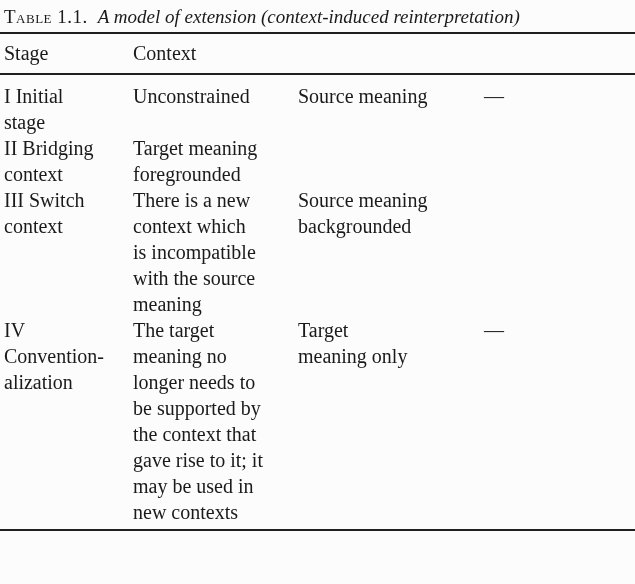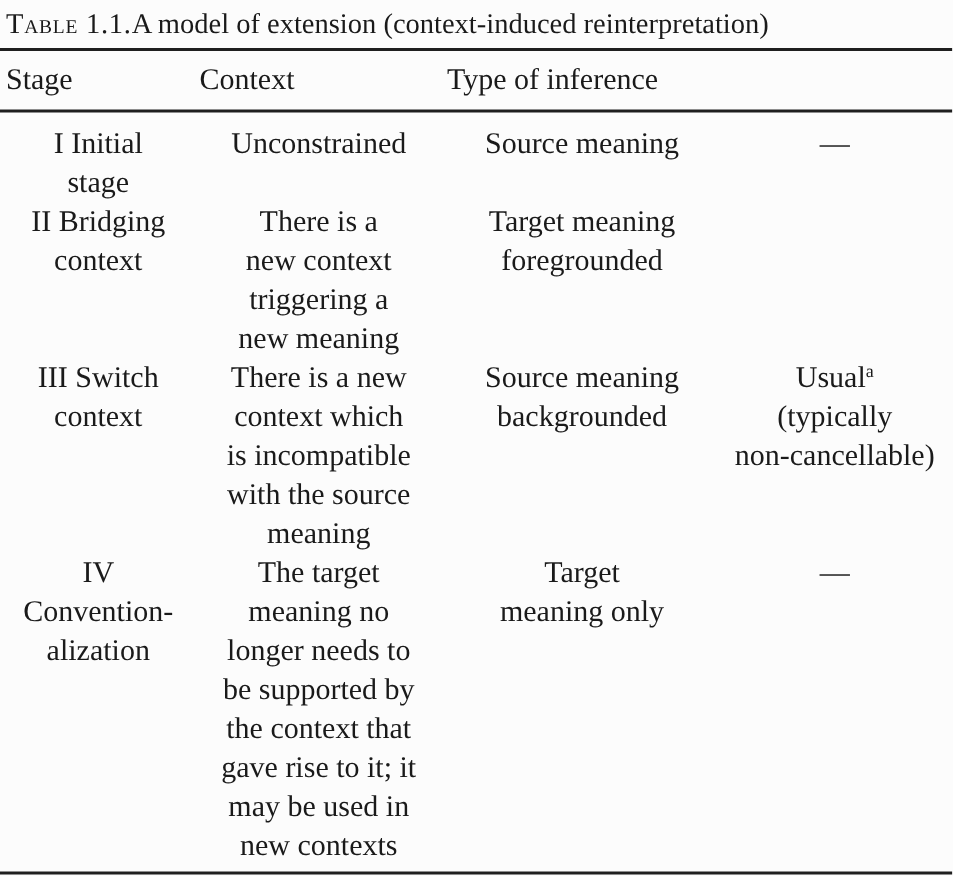--- a/index.html
+++ b/index.html
@@ -19,22 +19,24 @@
   .caption {
     box-sizing: border-box;
     height: 32px;
     padding: 6px 0 0 4px;
     font-size: 19px;
     white-space: nowrap;
   }
   .caption-label {
     font-variant: small-caps;
     letter-spacing: 0.5px;
+    margin-right: 10px;
   }
   .caption-title {
+    font-style: italic;
   }
   .rule {
     width: 635px;
     background: #1f1f1f;
   }
   .rule-top    { height: 2px; }
   .rule-header { height: 1.5px; }
   .rule-bottom { height: 2px; }
   .grid {
     display: grid;
@@ -42,21 +44,20 @@
   }
   .header-row {
     box-sizing: border-box;
     padding: 6px 0 7px 0;
     font-size: 20px;
     line-height: 25px;
   }
   .tbody {
     box-sizing: border-box;
     padding: 8px 0 4px 0;
-    text-align: center;
   }
   .cell {
     font-size: 20px;
     line-height: 26px;
     white-space: pre-line;
     padding-right: 6px;
   }
   .col1 { padding-left: 4px; }
   sup.fn {
     font-size: 12px;
@@ -71,59 +72,51 @@
 
   <div class="caption">
     <span class="caption-label">Table 1.1.</span><span class="caption-title">A model of extension (context-induced reinterpretation)</span>
   </div>
 
   <div class="rule rule-top"></div>
 
   <div class="grid header-row">
     <div class="cell col1">Stage</div>
     <div class="cell col2">Context</div>
-    <div class="cell col4">Type of inference</div>
   </div>
 
   <div class="rule rule-header"></div>
 
   <div class="tbody">
 
     <div class="grid">
       <div class="cell col1">I Initial
 stage</div>
       <div class="cell col2">Unconstrained</div>
       <div class="cell col3">Source meaning</div>
       <div class="cell col4">—</div>
     </div>
 
     <div class="grid">
       <div class="cell col1">II Bridging
 context</div>
-      <div class="cell col2">There is a
-new context
-triggering a
-new meaning</div>
       <div class="cell col3">Target meaning
 foregrounded</div>
     </div>
 
     <div class="grid">
       <div class="cell col1">III Switch
 context</div>
       <div class="cell col2">There is a new
 context which
 is incompatible
 with the source
 meaning</div>
       <div class="cell col3">Source meaning
 backgrounded</div>
-      <div class="cell col4"><span>Usual</span><sup class="fn">a</sup><span>
-(typically
-non-cancellable)</span></div>
     </div>
 
     <div class="grid">
       <div class="cell col1">IV
 Convention-
 alization</div>
       <div class="cell col2">The target
 meaning no
 longer needs to
 be supported by

